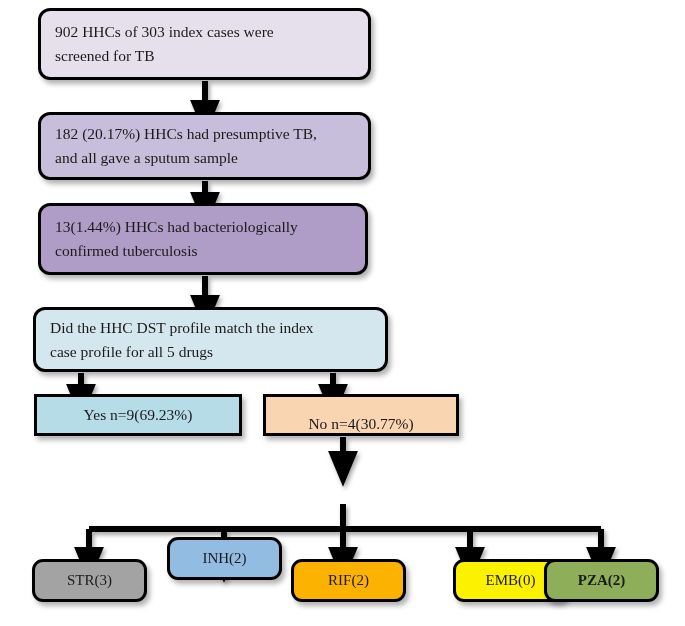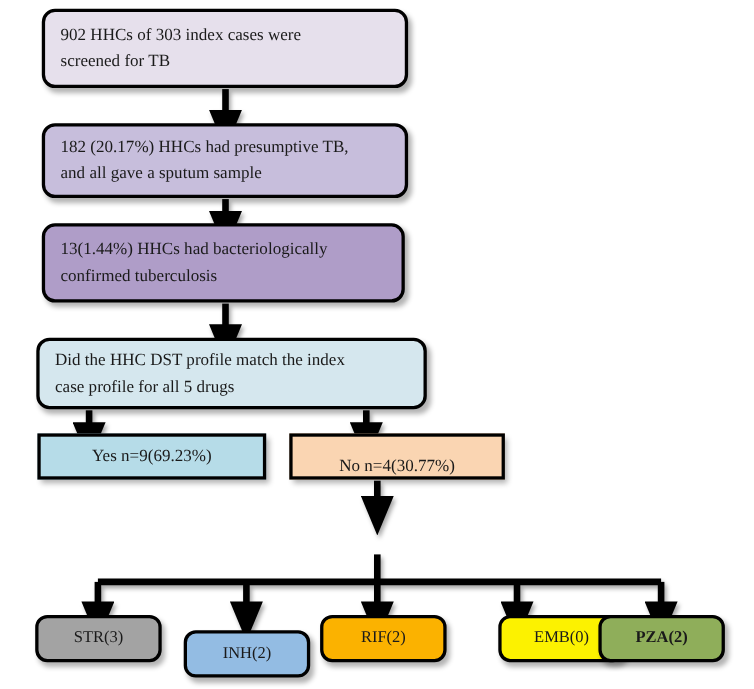--- a/index.html
+++ b/index.html
@@ -140,21 +140,21 @@
 
   <div class="node pill" id="node-no" style="left: 263px; top: 394px; width: 196px; height: 42px; background: rgb(250, 213, 178); align-items: flex-end;">
     <span class="label">No n=4(30.77%)</span>
   </div>
 
 
   <div id="drug-chips">
       <div class="node chip" style="left: 32px; top: 559px; width: 115px; height: 43px; background: #a3a3a3;">
         <span class="label">STR(3)</span>
       </div>
-      <div class="node chip" style="left: 167px; top: 573px; width: 115px; height: 43px; background: rgb(147, 188, 227);">
+      <div class="node chip" style="left: 167px; top: 537px; width: 115px; height: 43px; background: rgb(147, 188, 227);">
         <span class="label">INH(2)</span>
       </div>
       <div class="node chip" style="left: 291px; top: 559px; width: 115px; height: 43px; background: rgb(251, 178, 0);">
         <span class="label">RIF(2)</span>
       </div>
       <div class="node chip" style="left: 417px; top: 559px; width: 115px; height: 43px; background: rgb(252, 242, 0); margin-left: 36px;">
         <span class="label">EMB(0)</span>
       </div>
       <div class="node chip" style="left: 544px; top: 559px; width: 115px; height: 43px; background: rgb(143, 174, 90); font-weight: bold;">
         <span class="label">PZA(2)</span>

